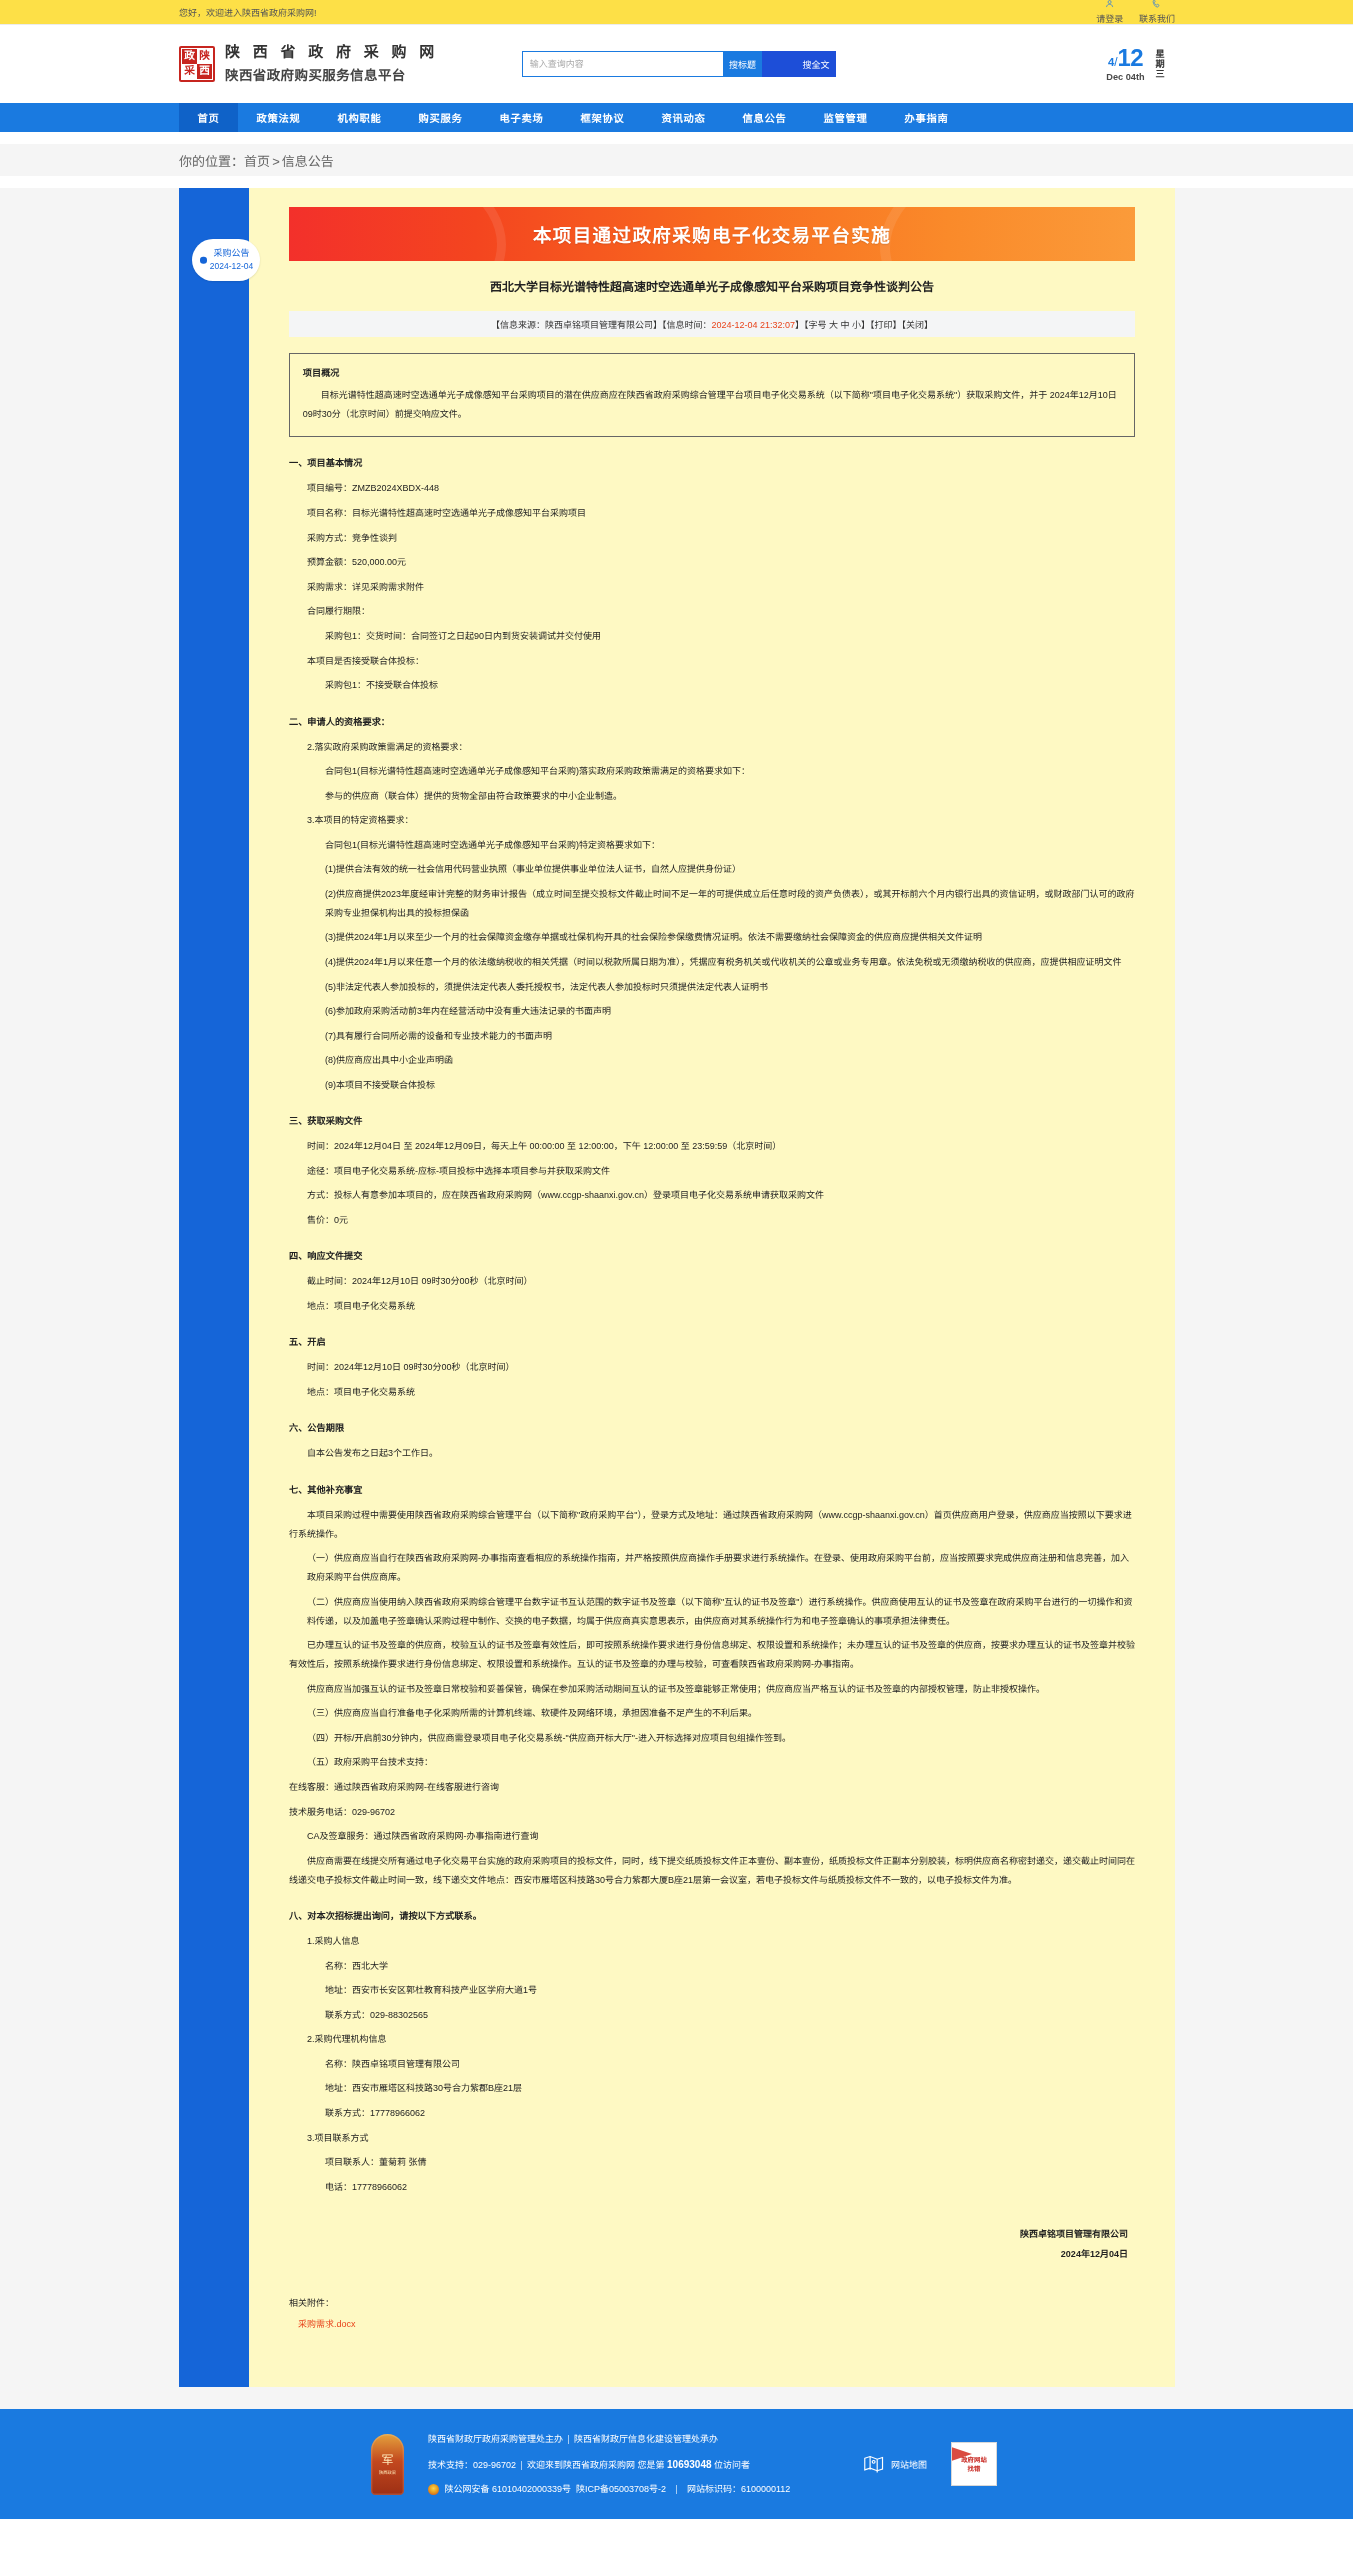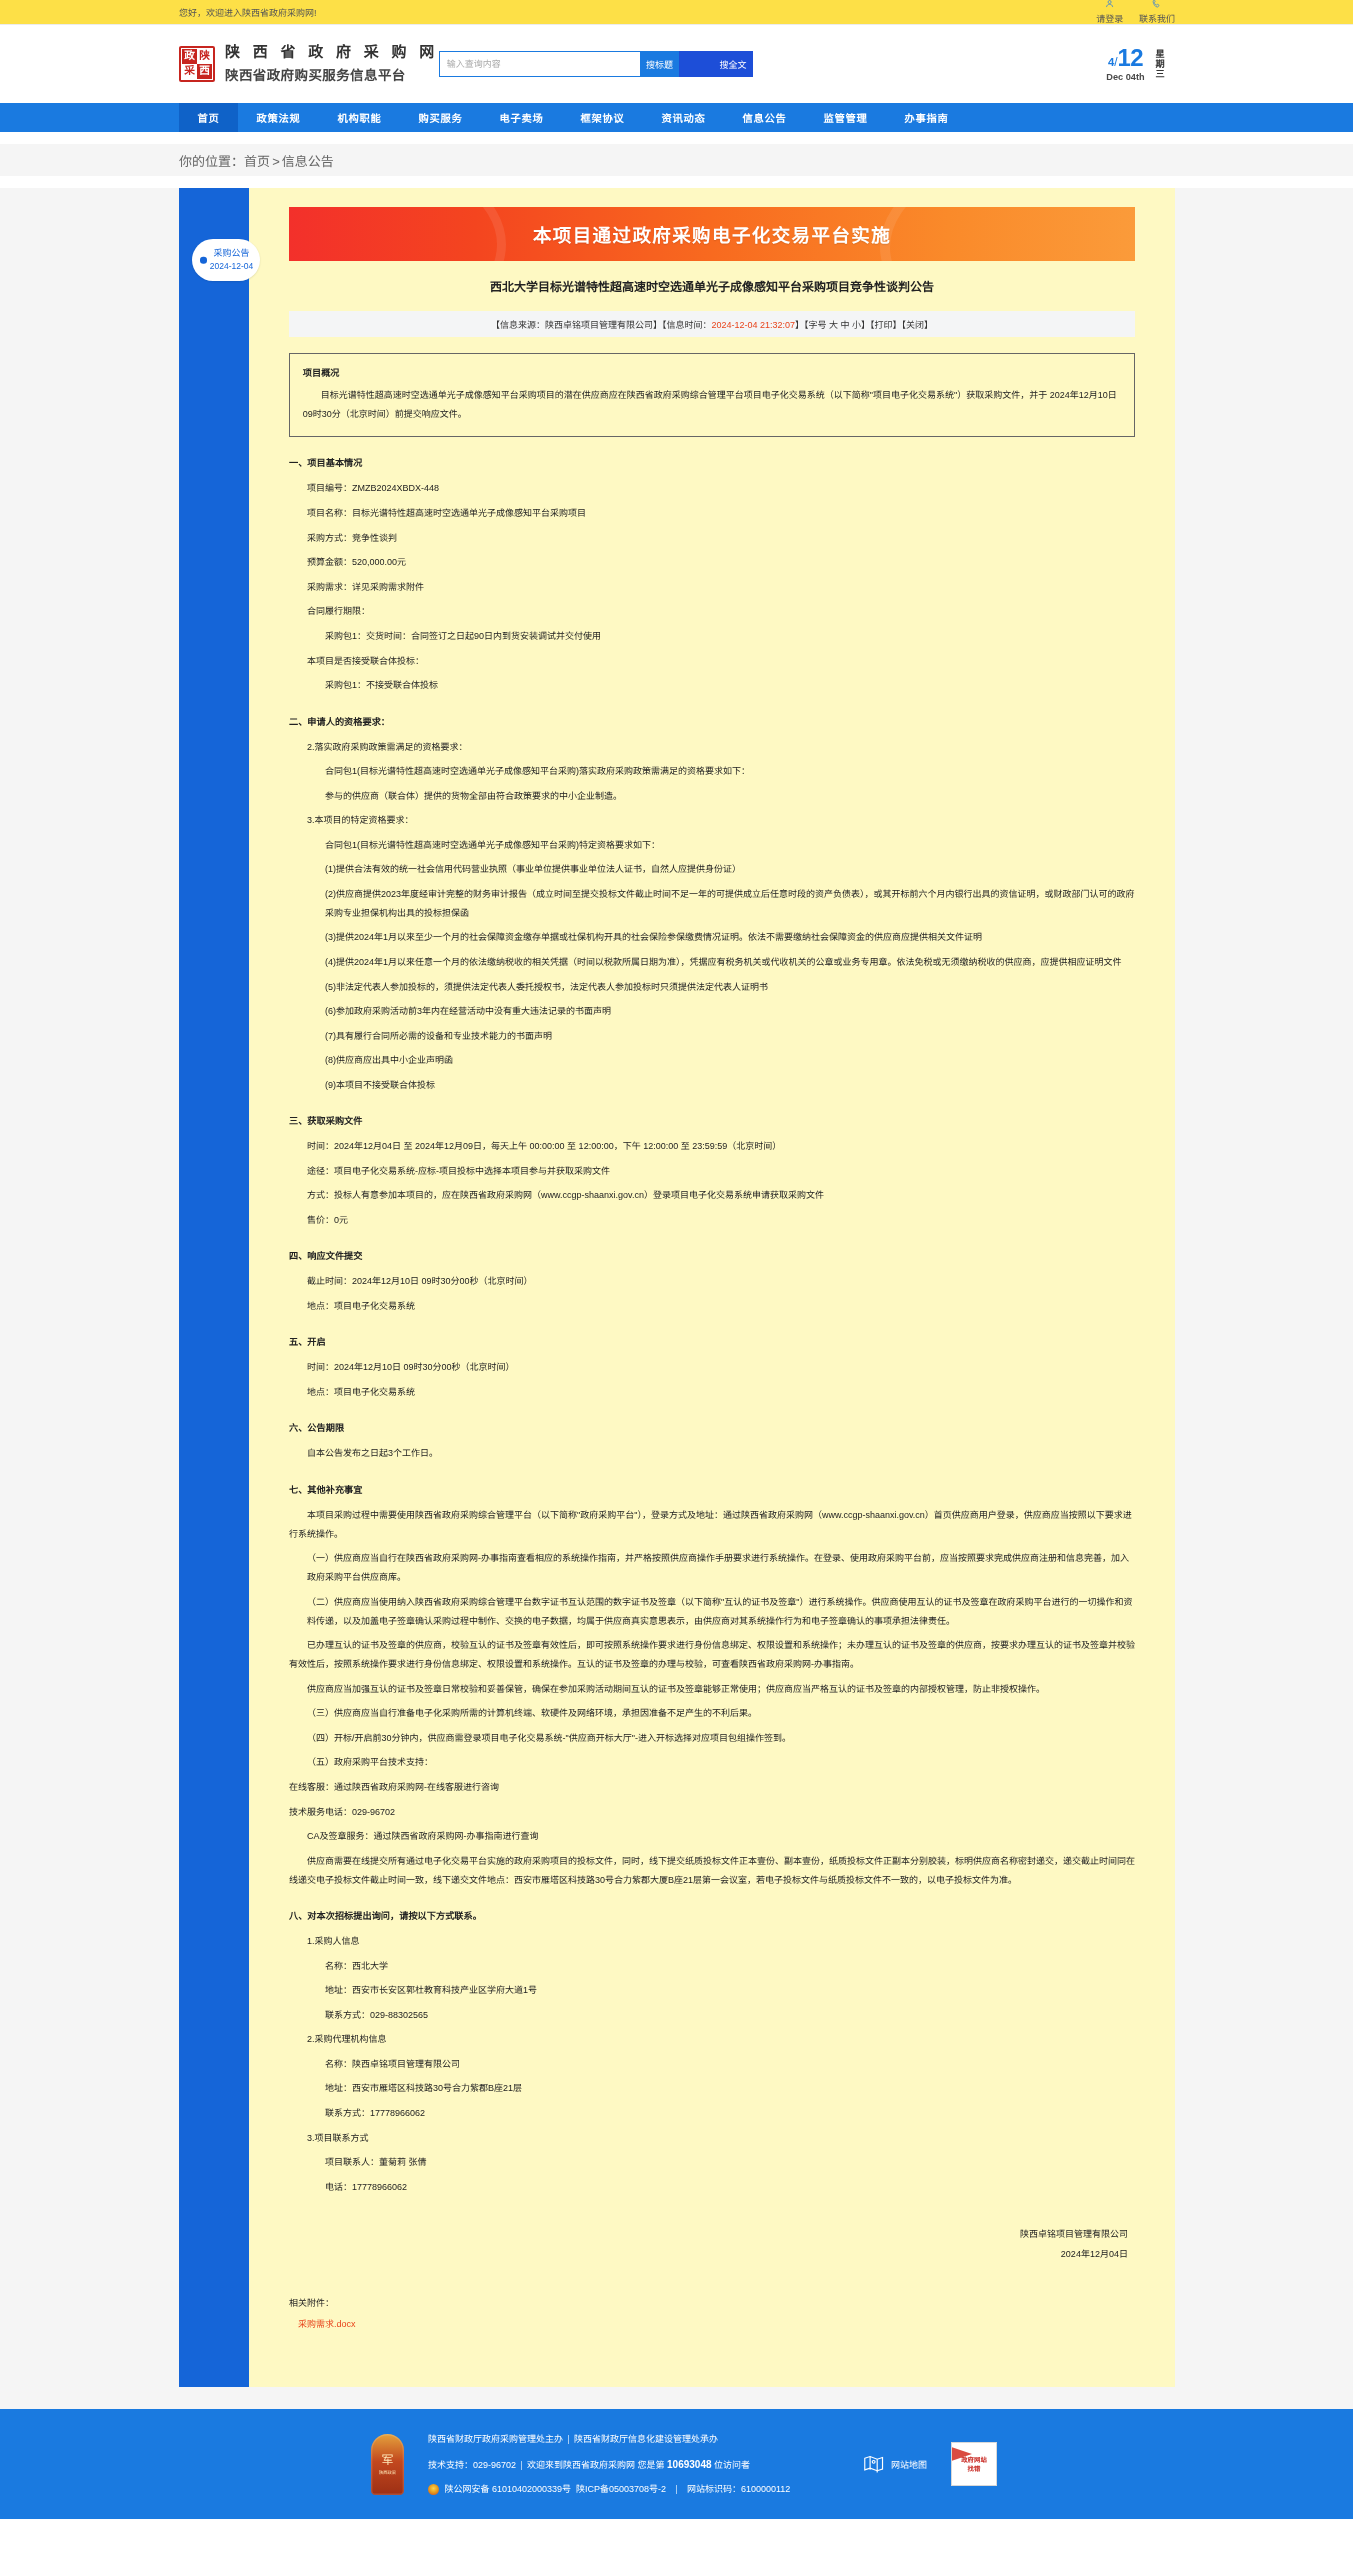--- a/index.html
+++ b/index.html
@@ -75,20 +75,21 @@
   .logo-title {
     font-size:15px; font-weight:bold; color:#333;
     letter-spacing:4.3px; line-height:1.1;
   }
   .logo-sub {
     font-size:13.5px; font-weight:bold; color:#444;
     letter-spacing:0.4px; line-height:1.1;
   }
 
   .search-block {
+    margin-left:83px;
     display:flex; align-items:stretch; height:25.6px;
   }
   .search-input {
     width:201px; height:25.6px;
     border:0.7px solid #1a7ae0;
     border-right:none;
     padding:0 7.1px;
     font-size:9px;
     color:#333;
     outline:none;
@@ -241,21 +242,21 @@
 
   .sec-h {
     font-size:9.2px; font-weight:bold; color:#222;
     margin:18.5px 0 10px 0;
   }
   .p  { font-size:9px; color:#222; line-height:2.1; margin:0 0 5.7px 0; }
   .i1 { padding-left:2em; }
   .i2 { padding-left:4em; }
   .ind { text-indent:2em; }
 
-  .sign-wrap { margin-top:28.5px; text-align:right; }
+  .sign-wrap { margin-top:28.5px; text-align:right;font-weight:bold; }
   .sign-line { font-size:9px; color:#222; line-height:2.2; padding-right:7.1px; }
 
   .attach-h { font-size:9px; color:#222; margin-top:31px; margin-bottom:8.5px; }
   .attach-link {
     font-size:9px; color:#e8441c; cursor:pointer;
     padding-left:1em; text-decoration:none; display:inline-block;
   }
 
   
   .footer {

